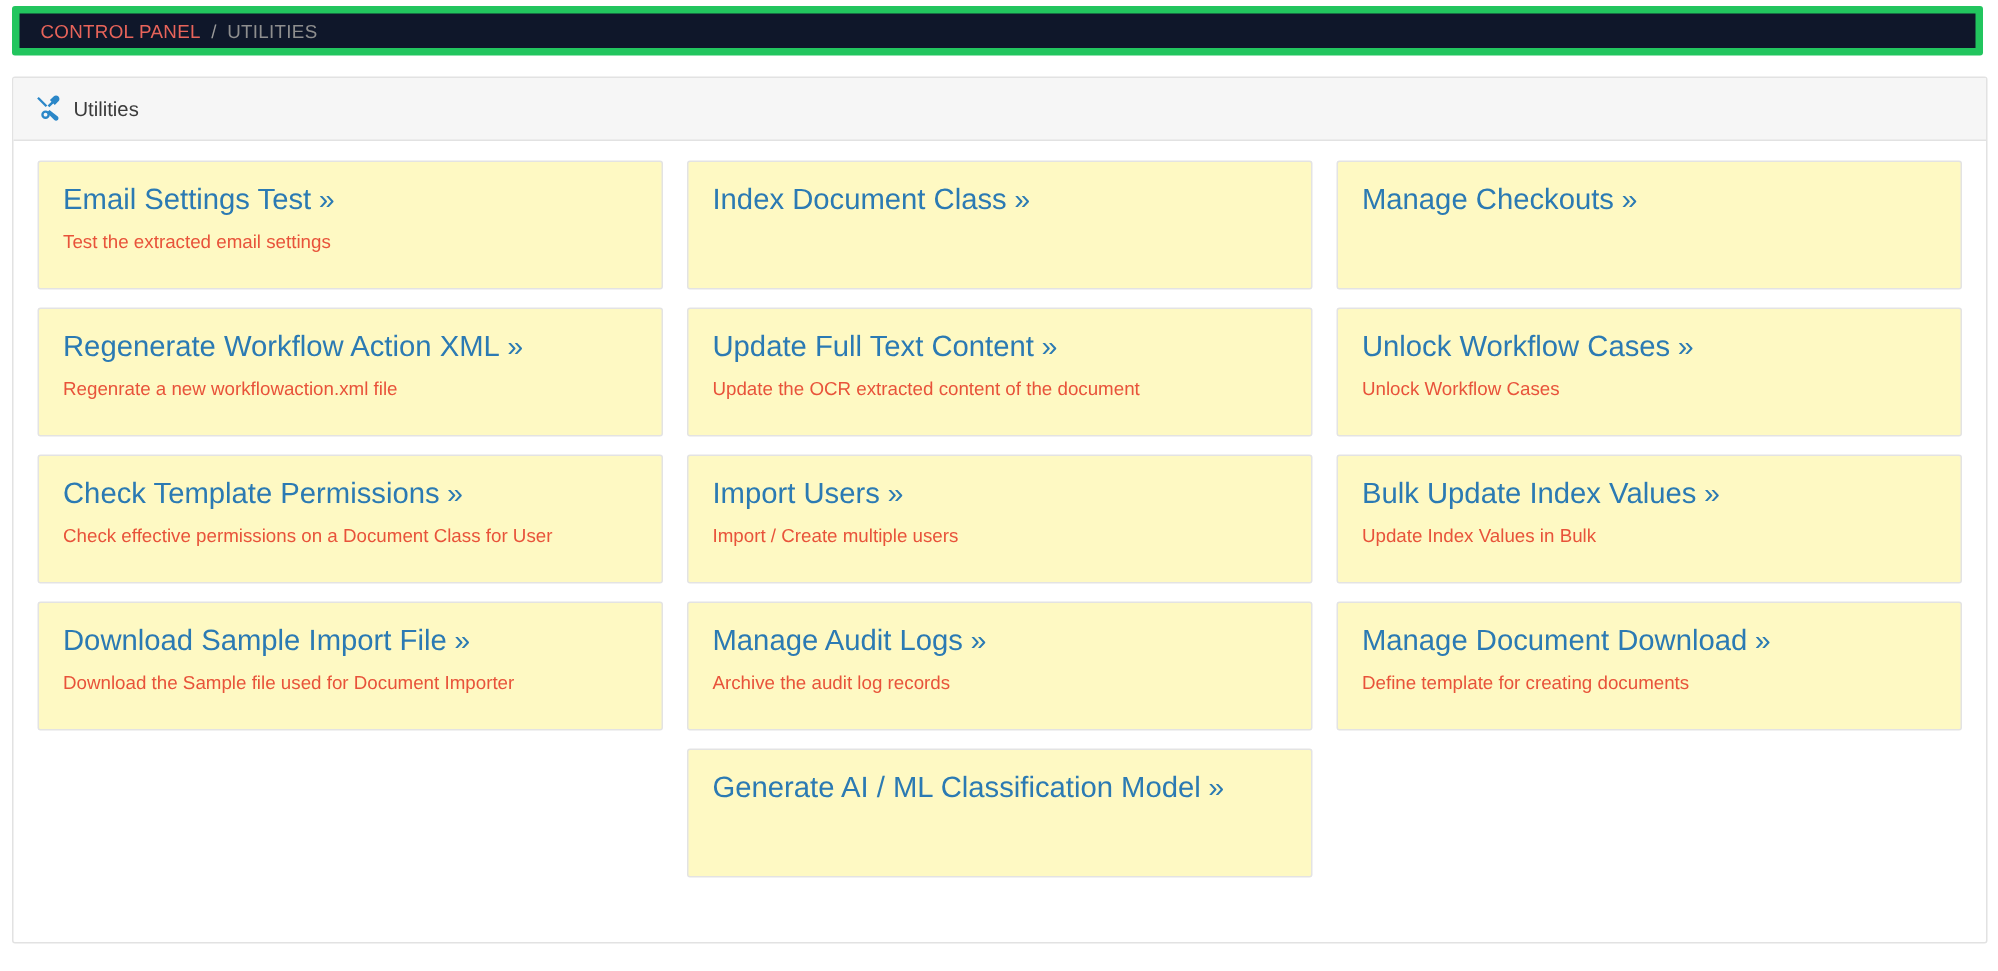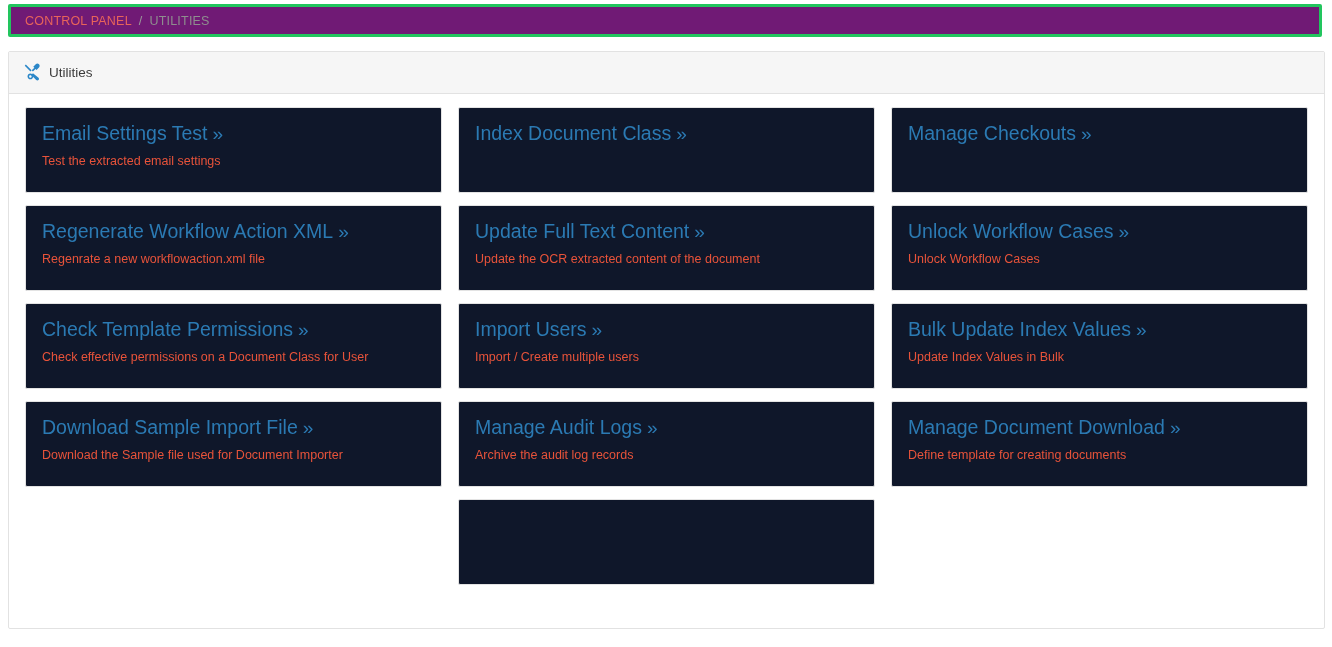--- a/index.html
+++ b/index.html
@@ -18,22 +18,22 @@
     overflow: hidden;
   }
 
   
   .breadcrumb-bar {
     position: absolute;
     left: 8px;
     top: 4px;
     width: 1314px;
     height: 33px;
-    background: #701a75;
-    border: 3px solid #22c55e;
+    background: #0f172a;
+    border: 5px solid #22c55e;
     border-radius: 2px;
     display: flex;
     align-items: center;
     padding: 0 0 0 14px;
   }
   .crumb {
     font-size: 12.5px;
     letter-spacing: .2px;
     white-space: nowrap;
   }
@@ -92,21 +92,21 @@
     display: flex;
     flex-wrap: wrap;
   }
   .cell {
     width: 33.3333%;
     padding: 0 8px 12px 8px;
   }
   .card {
     border: 1px solid #e3e3e3;
     border-radius: 2px;
-    background: #0f172a;
+    background: #fef9c3;
     padding: 14px 16px 16px 16px;
     min-height: 86px;
     cursor: pointer;
   }
   .card-title {
     color: #2b7ab3;
     font-size: 19.5px;
     font-weight: normal;
     line-height: 1.18;
     margin: 0 0 9px 0;
@@ -225,18 +225,19 @@
           </div>
         </div>
         <div class="cell cell-empty">
           <div class="card">
             <div class="card-title"><span></span><span class="chev"></span></div>
             <div class="card-desc"></div>
           </div>
         </div>
         <div class="cell">
           <div class="card">
+            <div class="card-title"><span>Generate AI / ML Classification Model</span><span class="chev">»</span></div>
           </div>
         </div>
       </div>
   </div>
 
 </div>
 
 </body></html>

